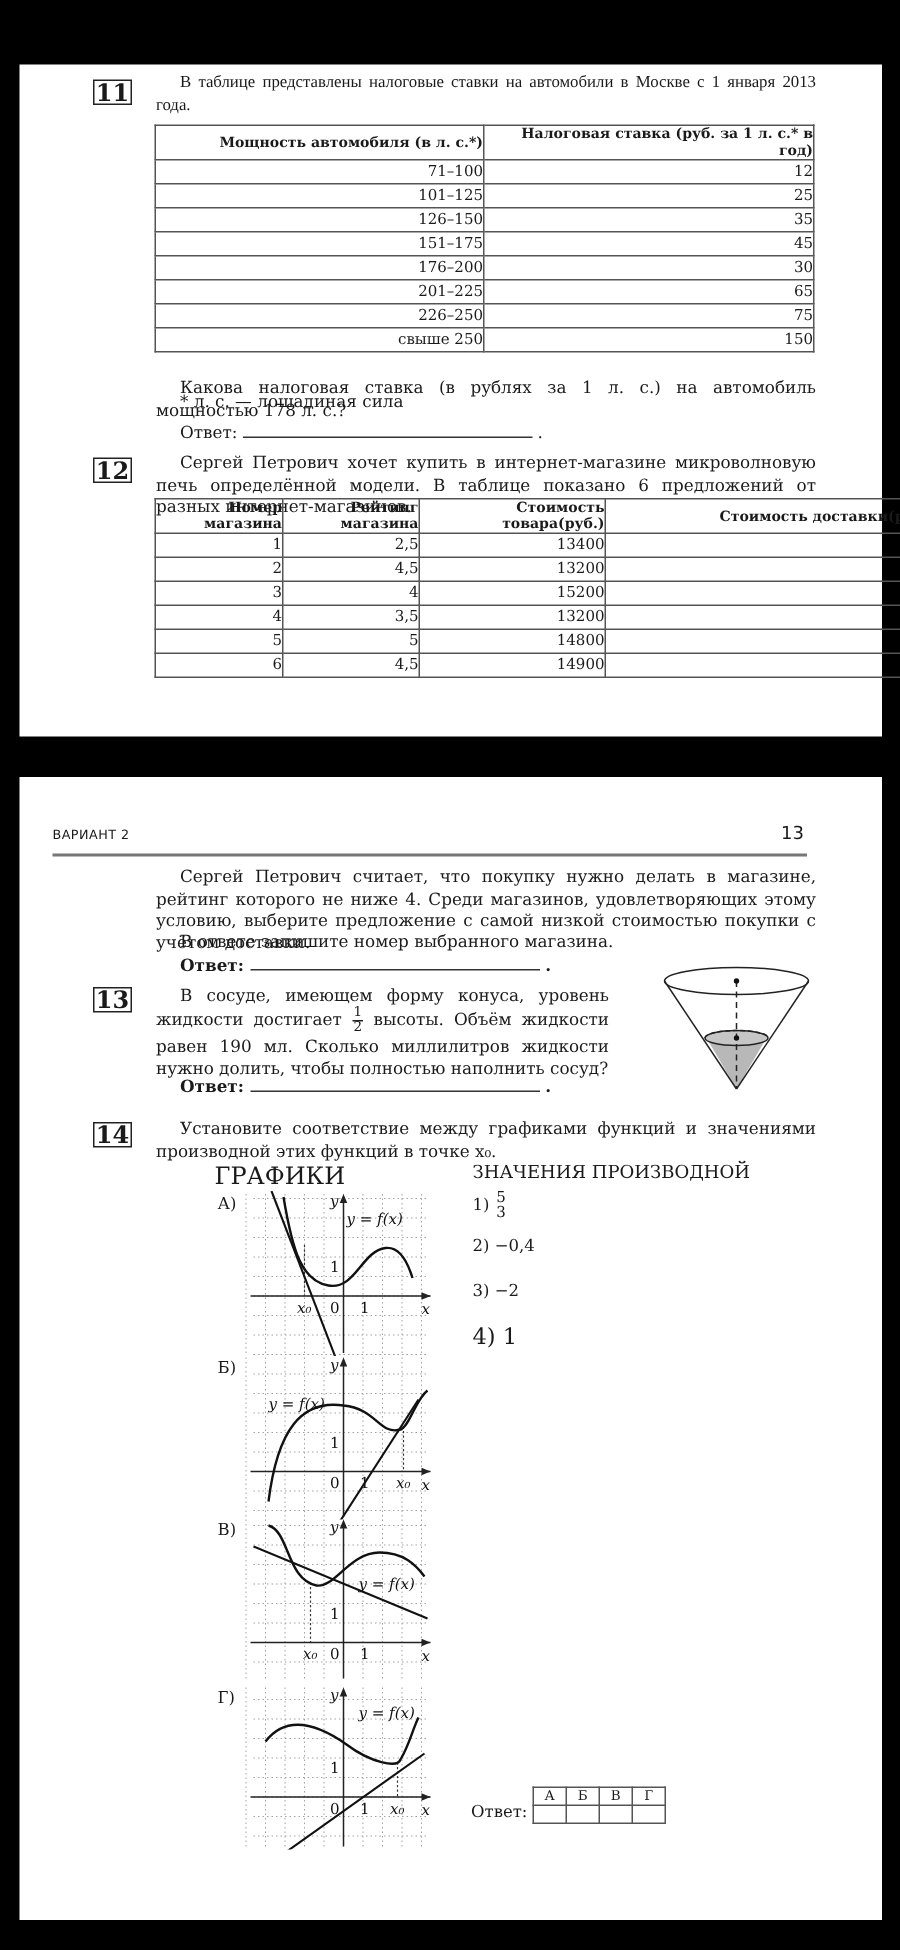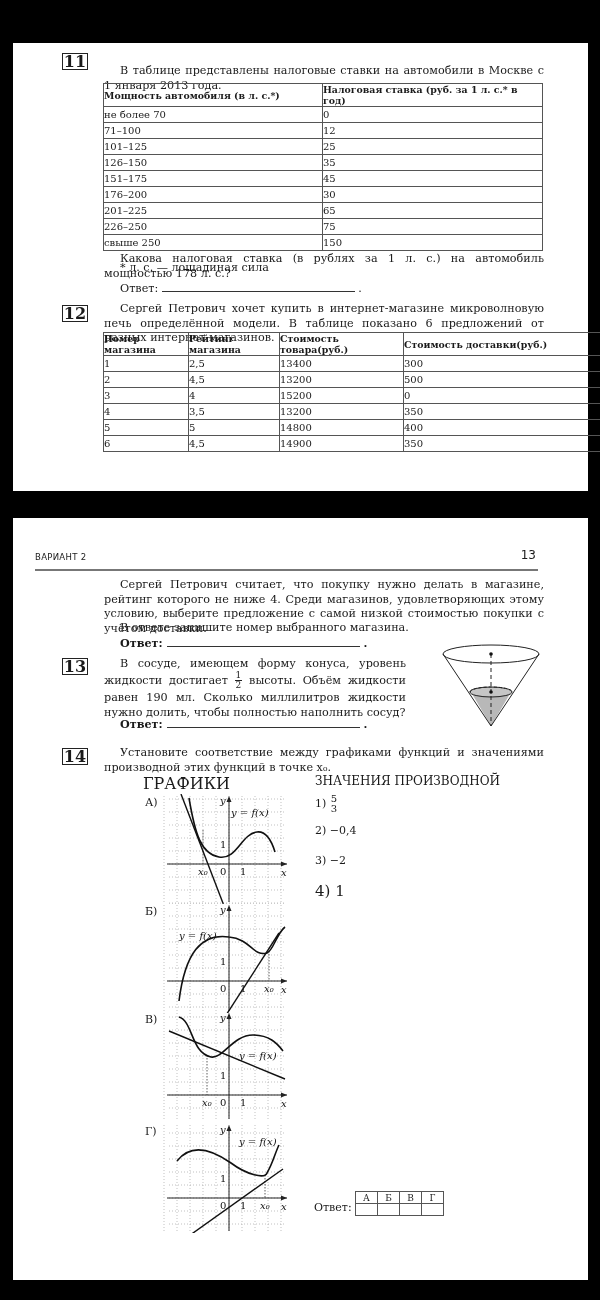--- a/index.html
+++ b/index.html
@@ -12,52 +12,48 @@
   #page2 { top: 518px; height: 762px; }
   .abs { position: absolute; }
   .qnum {
     position: absolute; border: 1.5px solid #222; font-weight: bold; font-size: 16px;
     width: 24px; height: 15px; line-height: 15px; text-align: center;
     font-family: "DejaVu Serif", serif;
   }
   .para { position: absolute; font-size: 11.2px; line-height: 14.5px; text-align: justify; }
   .para .ind { display: inline-block; width: 16px; }
   table.grid { position: absolute; border-collapse: collapse; font-size: 10px; }
-  table.grid td, table.grid th { border: 1px solid #555; text-align: left; padding: 0; height: 15px; }
+  table.grid td, table.grid th { border: 1px solid #555; text-align: right; padding: 0; height: 15px; }
   table.grid th { font-weight: bold; font-size: 9.4px; }
   .answer-line { display: inline-block; border-bottom: 1px solid #333; width: 193px; height: 11px; vertical-align: baseline; }
   .hdr-left { position: absolute; left: 22px; top: 34px; font-family: "DejaVu Sans", sans-serif; font-size: 8.5px; letter-spacing: 0.3px; }
   .hdr-right { position: absolute; right: 52px; top: 30px; font-family: "DejaVu Sans", sans-serif; font-size: 12px; }
   .hdr-rule { position: absolute; left: 22px; top: 51px; width: 503px; height: 1.5px; background: #777; }
   svg text { font-family: "DejaVu Serif", serif; }
   .frac { display: inline-block; vertical-align: middle; text-align: center; font-size: 9px; line-height: 9px; }
   .frac span { display: block; }
   .frac .num { border-bottom: 1px solid #222; padding: 0 1px; }
   table.ans { position: absolute; border-collapse: collapse; font-size: 9px; }
   table.ans td { border: 1px solid #555; width: 21px; height: 11px; text-align: center; padding: 0; }
 </style>
 </head>
 <body>
 
 <div class="page" id="page1">
   <div class="qnum" style="left:49px; top:10px;">11</div>
-  <div class="para" style="left:91px; top:21px; width:440px;"><span class="ind"></span><span>В таблице представлены налоговые ставки на автомобили в Москве с 1 января 2013 года.</span></div>
+  <div class="para" style="left:91px; top:5px; width:440px;font-family:Liberation Serif, serif;"><span class="ind"></span><span>В таблице представлены налоговые ставки на автомобили в Москве с 1 января 2013 года.</span></div>
 
   <table class="grid" id="t11" style="left:90px; top:40px; width:440px;">
     <thead>
       <tr>
         <th style="width:218px;">Мощность автомобиля (в л. с.*)</th>
         <th>Налоговая ставка (руб. за 1 л. с.* в год)</th>
       </tr>
     </thead>
     <tbody id="t11-body">
-        <tr>
-          <td>не более 70</td>
-          <td>0</td>
-        </tr>
         <tr>
           <td>71–100</td>
           <td>12</td>
         </tr>
         <tr>
           <td>101–125</td>
           <td>25</td>
         </tr>
         <tr>
           <td>126–150</td>

